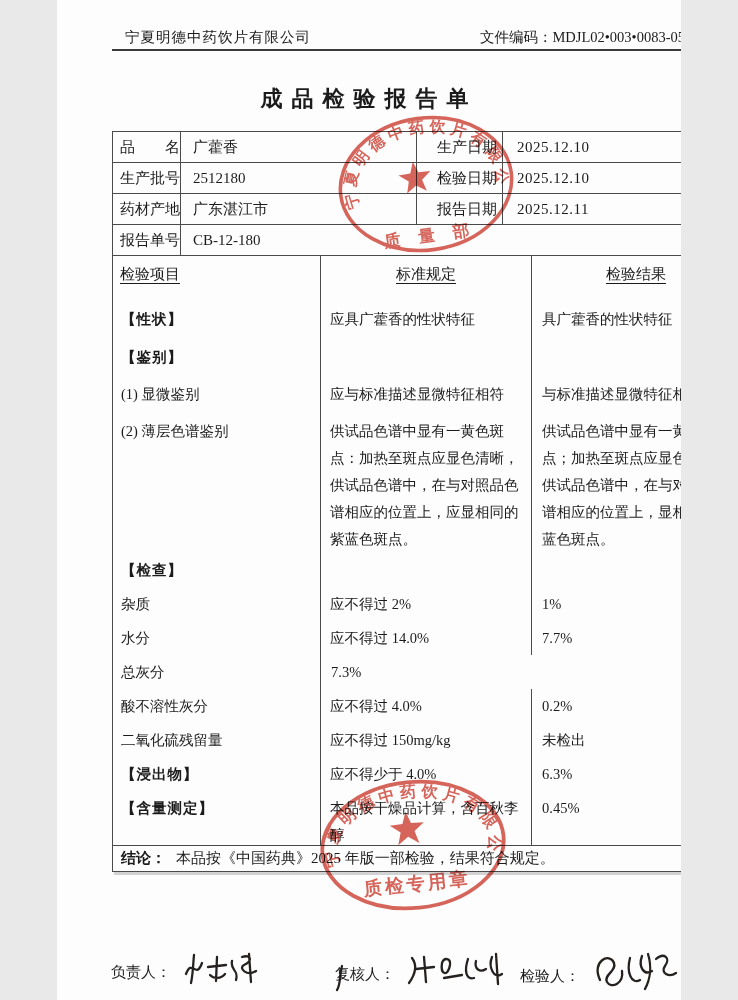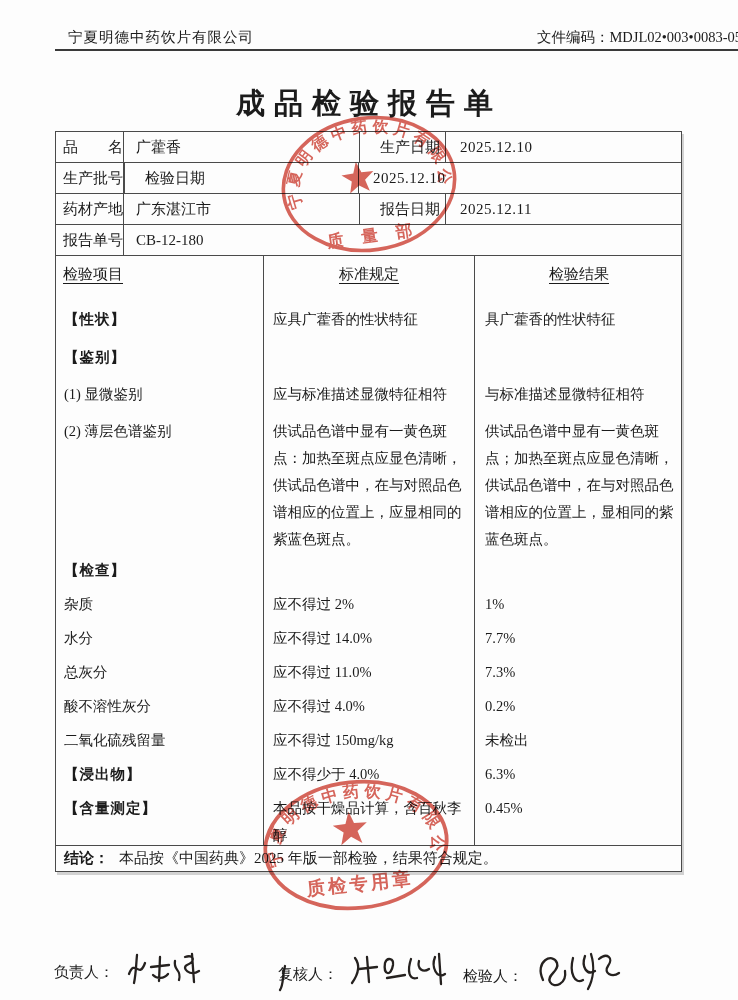--- a/index.html
+++ b/index.html
@@ -1,26 +1,26 @@
 <!DOCTYPE html>
 <html><head>
 <meta charset="utf-8">
 <style>
   html,body{margin:0;padding:0;background:#e9e9e9;}
-  .page{position:relative;width:738px;height:1000px;background:#fdfdfd;overflow:hidden;
+  .page{position:relative;width:624px;height:1000px;background:#fdfdfd;overflow:hidden;
         font-family:"Liberation Serif","DejaVu Serif",serif;color:#1b1b1b;margin:0 auto;}
 
   
   .phead-left{position:absolute;left:68px;top:28px;font-size:14.5px;letter-spacing:1px;}
   .phead-right{position:absolute;right:-4px;top:28px;font-size:14.5px;white-space:nowrap;}
   .phead-rule{position:absolute;left:55px;top:49px;width:683px;height:2px;background:#3a3a3a;}
 
   
   .doc-title{position:absolute;left:0;top:84px;width:100%;text-align:center;
-             font-size:29px;font-weight:bold;letter-spacing:9px;}
+             font-size:22px;font-weight:bold;letter-spacing:9px;}
 
   
   .doc-table{position:absolute;left:55px;top:131px;width:627px;
              border:1.5px solid #4a4a4a;box-sizing:border-box;
              box-shadow:2px 3px 0 rgba(175,175,175,.55);}
 
   
   .info-row{display:grid;grid-template-columns:68px 235px 87px 1fr;
             border-bottom:1px solid #4a4a4a;min-height:30px;}
   .info-row > div{display:flex;align-items:center;font-size:15px;box-sizing:border-box;}
@@ -77,20 +77,21 @@
     <div id="info-rows">
     <div class="info-row">
       <div class="cell-label">品　　名</div>
       <div class="cell-value">广藿香</div>
       <div class="cell-dlabel">生产日期</div>
       <div class="cell-date">2025.12.10</div>
     </div>
 
     <div class="info-row">
       <div class="cell-label">生产批号</div>
+      <div class="cell-value">2512180</div>
       <div class="cell-dlabel">检验日期</div>
       <div class="cell-date">2025.12.10</div>
     </div>
 
     <div class="info-row">
       <div class="cell-label">药材产地</div>
       <div class="cell-value">广东湛江市</div>
       <div class="cell-dlabel">报告日期</div>
       <div class="cell-date">2025.12.11</div>
     </div>
@@ -146,21 +147,20 @@
     </div>
 
     <div class="insp-row" style="min-height: 34px; font-family: Liberation Serif, serif;">
       <div class="ir-item">水分</div>
       <div class="ir-std">应不得过 14.0%</div>
       <div class="ir-res">7.7%</div>
     </div>
 
     <div class="insp-row" style="min-height: 34px;">
       <div class="ir-item">总灰分</div>
-      <div class="ir-std">应不得过 11.0%</div>
       <div class="ir-res">7.3%</div>
     </div>
 
     <div class="insp-row" style="min-height: 34px;">
       <div class="ir-item">酸不溶性灰分</div>
       <div class="ir-std">应不得过 4.0%</div>
       <div class="ir-res">0.2%</div>
     </div>
 
     <div class="insp-row" style="min-height: 34px;">

